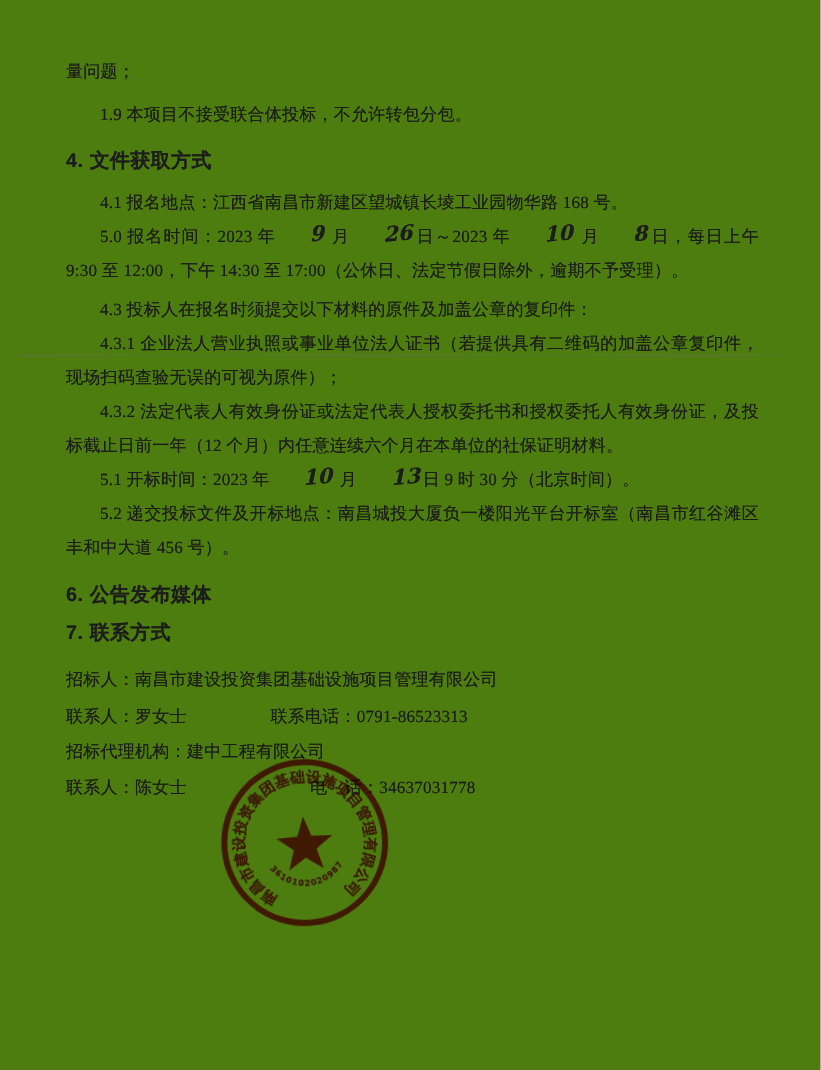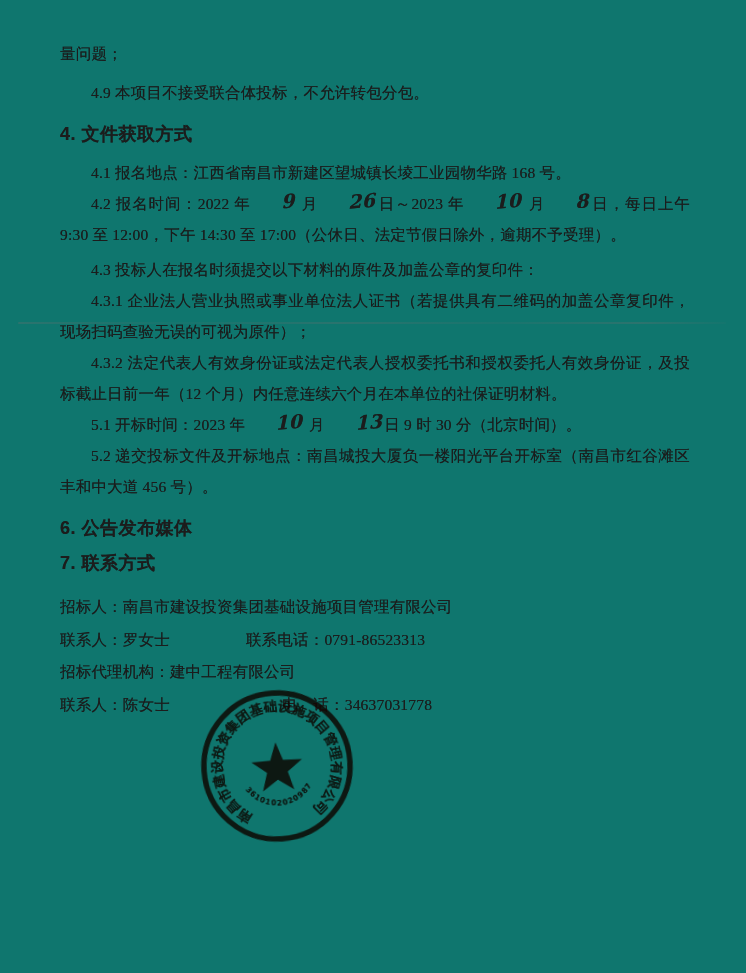--- a/index.html
+++ b/index.html
@@ -4,25 +4,25 @@
 <style>
   html,body{margin:0;padding:0;}
   body{
     background:#e9e9e9;
     font-family:"Liberation Serif","DejaVu Serif",serif;
   }
   .page{
     position:relative;
     width:746px;height:973px;
     margin:0 auto;
-    background:#0f766e;
+    background:#4d7c0f;
     color:#1c1c1c;
     overflow:hidden;
     box-sizing:border-box;
-    padding:38px 56px 0 60px;
+    padding:50px 56px 0 60px;
     text-shadow:0 0 .4px rgba(20,20,20,.65);
   }
   .p{
     margin:0;
     font-size:15.5px;
     line-height:31px;
     text-align:justify;
     letter-spacing:.2px;
   }
   .indent{text-indent:2em;}
@@ -79,27 +79,27 @@
     font-weight:bold;font-size:7.6px;fill:#cf2318;letter-spacing:1px;
   }
 </style>
 </head>
 <body>
 
 <div class="page">
 
   <p class="p">量问题；</p>
 
-  <p class="p indent mt8">4.9 本项目不接受联合体投标，不允许转包分包。</p>
+  <p class="p indent mt8">1.9 本项目不接受联合体投标，不允许转包分包。</p>
 
   <p class="h">4. 文件获取方式</p>
 
   <p class="p indent">4.1 报名地点：江西省南昌市新建区望城镇长堎工业园物华路 168 号。</p>
 
-  <p class="p indent"><span>4.2 报名时间：2022 年</span><span class="hw">9</span><span> 月</span><span class="hw">26</span><span>日～2023 年</span><span class="hw">10</span><span> 月</span><span class="hw">8</span><span>日，每日上午 9:30 至 12:00，下午 14:30 至 17:00（公休日、法定节假日除外，逾期不予受理）。</span></p>
+  <p class="p indent"><span>5.0 报名时间：2023 年</span><span class="hw">9</span><span> 月</span><span class="hw">26</span><span>日～2023 年</span><span class="hw">10</span><span> 月</span><span class="hw">8</span><span>日，每日上午 9:30 至 12:00，下午 14:30 至 17:00（公休日、法定节假日除外，逾期不予受理）。</span></p>
 
   <p class="p indent mt4">4.3 投标人在报名时须提交以下材料的原件及加盖公章的复印件：</p>
 
   <p class="p indent">4.3.1 企业法人营业执照或事业单位法人证书（若提供具有二维码的加盖公章复印件，现场扫码查验无误的可视为原件）；</p>
 
   <p class="p indent">4.3.2 法定代表人有效身份证或法定代表人授权委托书和授权委托人有效身份证，及投标截止日前一年（12 个月）内任意连续六个月在本单位的社保证明材料。</p>
 
 
   <p class="p indent"><span>5.1 开标时间：2023 年</span><span class="hw">10</span><span> 月</span><span class="hw">13</span><span>日 9 时 30 分（北京时间）。</span></p>
 

